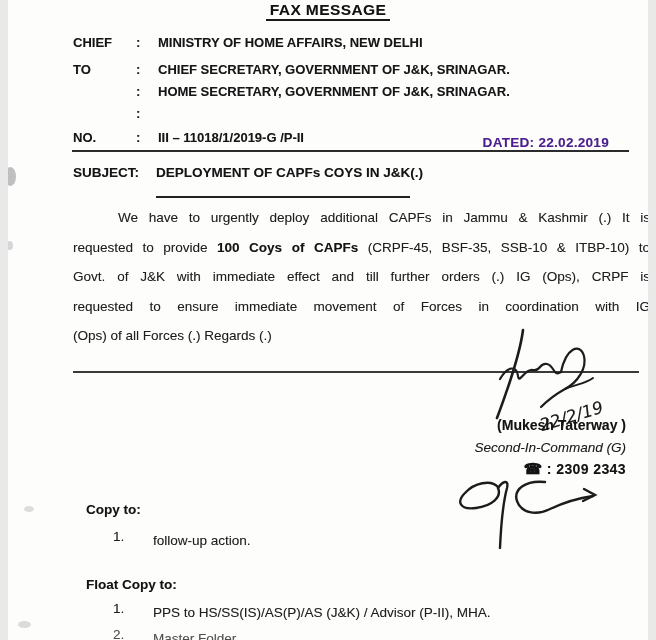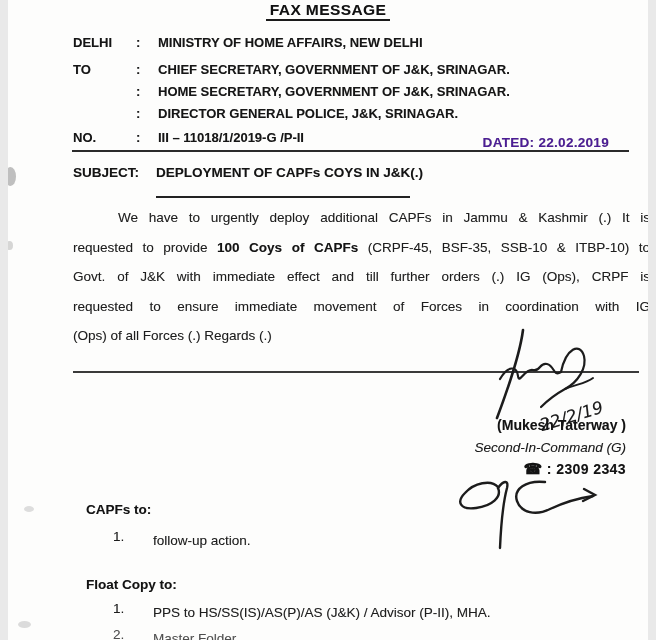--- a/index.html
+++ b/index.html
@@ -75,37 +75,36 @@
 </head>
 <body>
 
 <div class="page">
 
   <div class="title-wrap">
     <span class="title">FAX MESSAGE</span>
   </div>
 
   <div class="mrow r-from">
-    <span class="lbl">DELHI</span>
+    <span class="lbl">CHIEF</span>
     <span class="colon">:</span>
     <span class="val">MINISTRY OF HOME AFFAIRS, NEW DELHI</span>
   </div>
 
   <div class="mrow r-to1">
     <span class="lbl">TO</span>
     <span class="colon">:</span>
     <span class="val">CHIEF SECRETARY, GOVERNMENT OF J&amp;K, SRINAGAR.</span>
   </div>
   <div class="mrow r-to2">
     <span class="colon">:</span>
     <span class="val">HOME SECRETARY, GOVERNMENT OF J&amp;K, SRINAGAR.</span>
   </div>
   <div class="mrow r-to3">
     <span class="colon">:</span>
-    <span class="val">DIRECTOR GENERAL POLICE, J&amp;K, SRINAGAR.</span>
   </div>
 
   <div class="mrow r-no">
     <span class="lbl">NO.</span>
     <span class="colon">:</span>
     <span class="val">III – 11018/1/2019-G /P-II</span>
     <span class="dated">DATED: 22.02.2019</span>
   </div>
   <div class="rule1"></div>
 
@@ -139,21 +138,21 @@
     <span>:  2309 2343</span>
   </div>
 
   <svg class="mark-svg" width="160" height="82" viewBox="0 0 160 82">
     <path class="ink" stroke-width="2.4" d="M46,15 C39,7 22,11 13,21 C4,30 8,38 24,36 C40,34 50,25 46,16"></path>
     <path class="ink" stroke-width="2.4" d="M46,16 C51,9 57,7 55,16 C51,31 49,53 48,76"></path>
     <path class="ink" stroke-width="2.4" d="M93,10 C74,8 61,17 65,29 C69,41 84,44 98,37 C113,30 127,26 141,24"></path>
     <path class="ink" stroke-width="2.4" d="M132,17 L143,23 L131,29"></path>
   </svg>
 
-  <div class="sec-head h-copy">CAPFs to:</div>
+  <div class="sec-head h-copy">Copy to:</div>
   <div class="citem i-copy1">
     <span class="num">1.</span>
     <div class="ctext">
       <div class="c-line"><span>follow-up action.</span></div>
     </div>
   </div>
 
   <div class="sec-head h-float">Float Copy to:</div>
   <div class="citem i-float1">
     <span class="num">1.</span>

